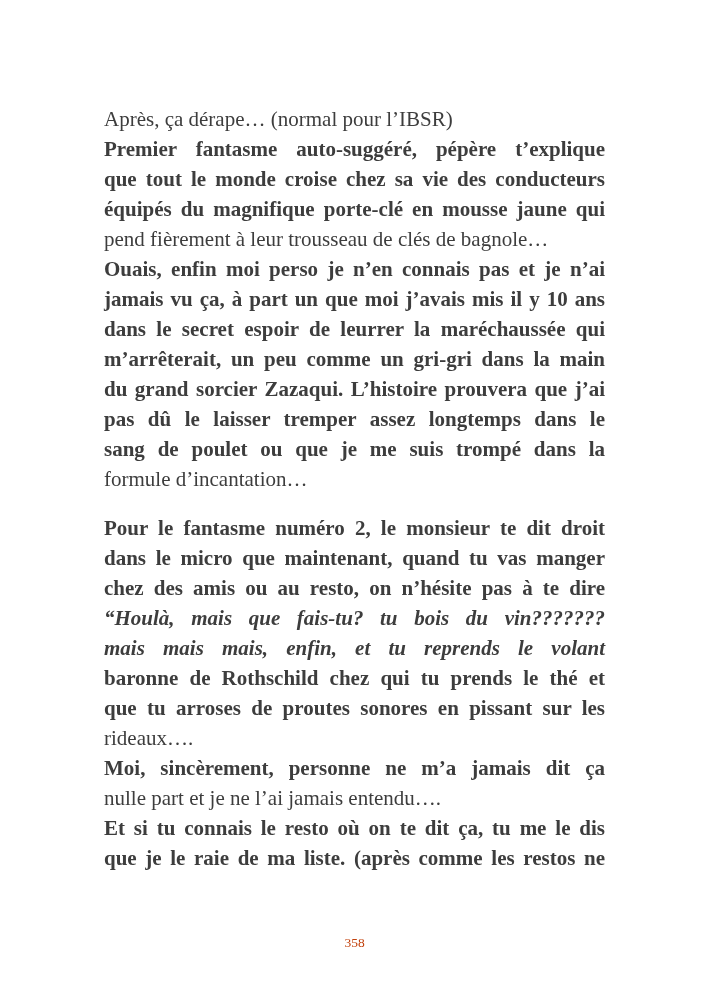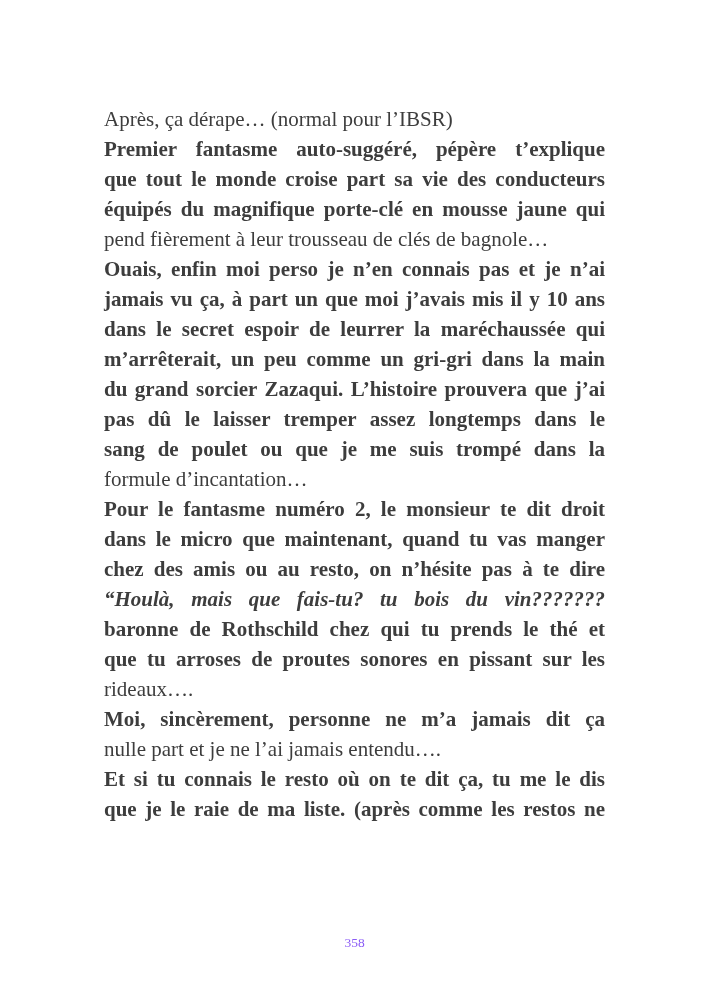--- a/index.html
+++ b/index.html
@@ -16,65 +16,66 @@
   .text-block {
     position: absolute;
     left: 104px;
     top: 104px;
     width: 501px;
     font-size: 21px;
     line-height: 30px;
   }
   .line { text-align: left; }
   .line.jl { text-align: justify; text-align-last: justify; font-weight: bold; }
-  .para.spaced { }
+  .para.spaced { margin-top: 19px; }
   .i { font-style: italic; }
   .page-number {
     position: absolute;
     top: 935px;
     left: 0;
     width: 709px;
     text-align: center;
     font-size: 13.5px;
-    color: #8b5cf6;
+    color: #c2410c;
   }
 </style>
 </head>
 <body>
 
 <div class="page">
   <main class="text-block">
 
     <div class="para">
       <div class="line"><span>Après, ça dérape… (normal pour l’IBSR)</span></div>
     </div>
 
     <div class="para">
       <div class="line jl"><span>Premier fantasme auto-suggéré, pépère t’explique</span></div>
-      <div class="line jl"><span>que tout le monde croise part sa vie des conducteurs</span></div>
+      <div class="line jl"><span>que tout le monde croise chez sa vie des conducteurs</span></div>
       <div class="line jl"><span>équipés du magnifique porte-clé en mousse jaune qui</span></div>
       <div class="line"><span>pend fièrement à leur trousseau de clés de bagnole…</span></div>
     </div>
 
     <div class="para">
       <div class="line jl"><span>Ouais, enfin moi perso je n’en connais pas et je n’ai</span></div>
       <div class="line jl"><span>jamais vu ça, à part un que moi j’avais mis il y 10 ans</span></div>
       <div class="line jl"><span>dans le secret espoir de leurrer la maréchaussée qui</span></div>
       <div class="line jl"><span>m’arrêterait, un peu comme un gri-gri dans la main</span></div>
       <div class="line jl"><span>du grand sorcier Zazaqui. L’histoire prouvera que j’ai</span></div>
       <div class="line jl"><span>pas dû le laisser tremper assez longtemps dans le</span></div>
       <div class="line jl"><span>sang de poulet ou que je me suis trompé dans la</span></div>
       <div class="line"><span>formule d’incantation…</span></div>
     </div>
 
     <div class="para spaced">
       <div class="line jl"><span>Pour le fantasme numéro 2, le monsieur te dit droit</span></div>
       <div class="line jl"><span>dans le micro que maintenant, quand tu vas manger</span></div>
       <div class="line jl"><span>chez des amis ou au resto, on n’hésite pas à te dire</span></div>
       <div class="line jl"><span class="i">“Houlà, mais que fais-tu? tu bois du vin???????</span></div>
+      <div class="line jl"><span class="i">mais mais mais, enfin, et tu reprends le volant</span></div>
       <div class="line jl"><span>baronne de Rothschild chez qui tu prends le thé et</span></div>
       <div class="line jl"><span>que tu arroses de proutes sonores en pissant sur les</span></div>
       <div class="line"><span>rideaux….</span></div>
     </div>
 
     <div class="para">
       <div class="line jl"><span>Moi, sincèrement, personne ne m’a jamais dit ça</span></div>
       <div class="line"><span>nulle part et je ne l’ai jamais entendu….</span></div>
     </div>
 

